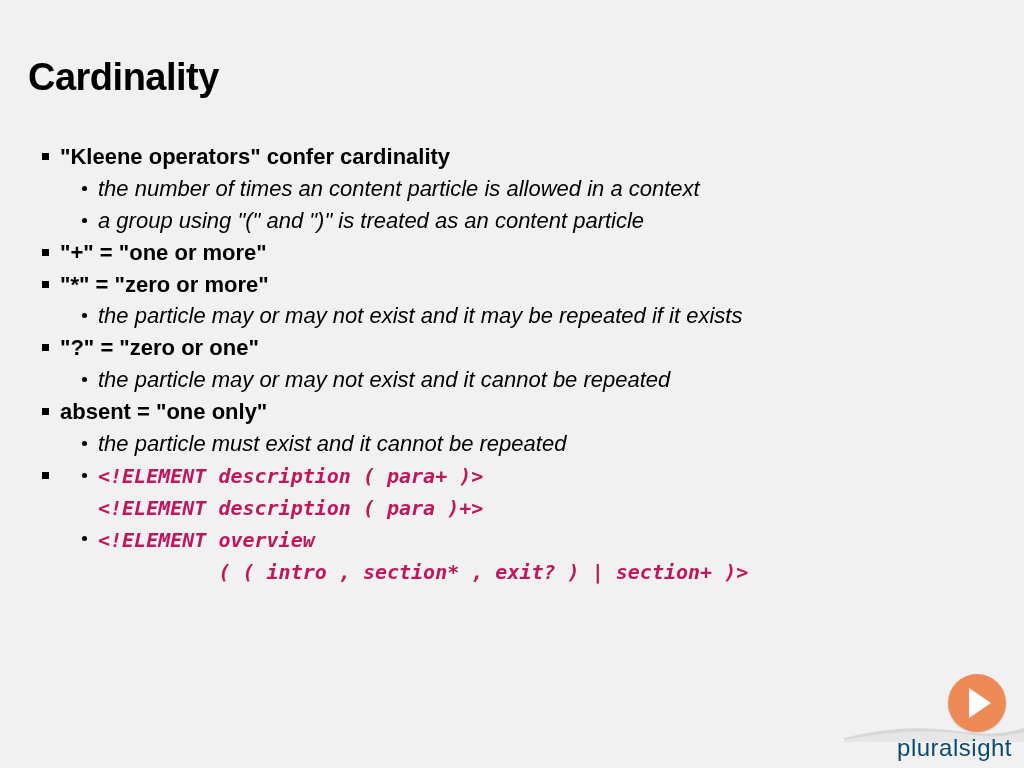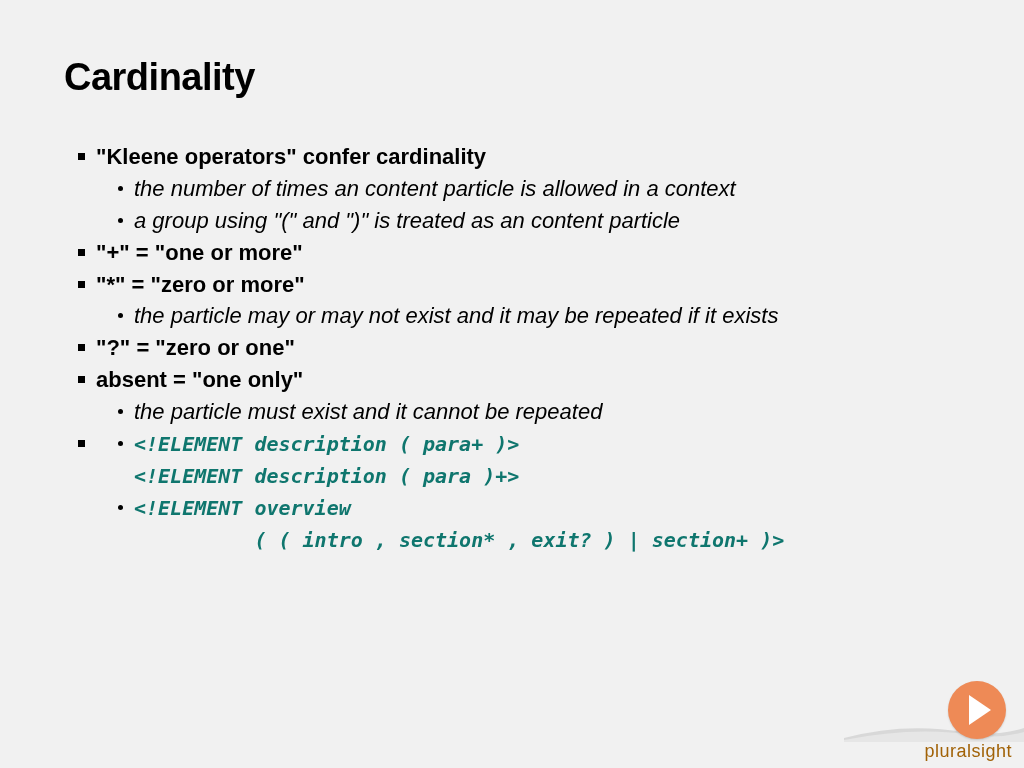--- a/index.html
+++ b/index.html
@@ -7,21 +7,21 @@
     padding: 0;
     width: 1024px;
     height: 768px;
     background: #f1f1f1;
     font-family: "Segoe UI", "Lucida Sans", "Trebuchet MS", Arial, sans-serif;
     color: #000;
     overflow: hidden;
     position: relative;
   }
   .slide {
-    padding: 56px 56px 0 64px;
+    padding: 56px 56px 0 28px;
     box-sizing: border-box;
     width: 100%;
     height: 100%;
   }
   h1.title {
     font-size: 38px;
     font-weight: 700;
     margin: 0 0 42px 0;
     letter-spacing: -0.5px;
   }
@@ -64,21 +64,21 @@
     position: absolute;
     left: 0;
     top: 0.58em;
     width: 5px;
     height: 5px;
     border-radius: 50%;
     background: #000;
   }
   .code {
     font-family: "Consolas", "Lucida Console", monospace;
-    color: #0f766e;
+    color: #be185d;
     font-weight: 700;
     white-space: pre;
     font-size: 20px;
   }
   ul.sub > li.nobullet::before {
     display: none;
   }
 
   
   .logo-wrap {
@@ -111,42 +111,44 @@
   .swoosh {
     position: absolute;
     right: 0;
     bottom: 26px;
     width: 180px;
     height: 22px;
     pointer-events: none;
   }
   .swoosh svg { display:block; }
   .brand {
-    font-size: 18px;
-    color: #a16207;
+    font-size: 24px;
+    color: #0c4a6e;
     letter-spacing: 0.5px;
     margin-top: 2px;
     font-weight: 400;
   }
 </style>
 </head>
 <body>
 
 <div class="slide">
   <h1 class="title">Cardinality</h1>
   <ul class="top" id="top-list">
       <li><span>"Kleene operators" confer cardinality</span><ul class="sub">
           <li>the number of times an content particle is allowed in a context</li>
           <li>a group using "(" and ")" is treated as an content particle</li>
         </ul></li>
       <li><span>"+" = "one or more"</span></li>
       <li><span>"*" = "zero or more"</span><ul class="sub">
           <li>the particle may or may not exist and it may be repeated if it exists</li>
         </ul></li>
-      <li><span>"?" = "zero or one"</span></li>
+      <li><span>"?" = "zero or one"</span><ul class="sub">
+          <li>the particle may or may not exist and it cannot be repeated</li>
+        </ul></li>
       <li><span>absent = "one only"</span><ul class="sub">
           <li>the particle must exist and it cannot be repeated</li>
         </ul></li>
       <li><ul class="sub">
           <li><span class="code">&lt;!ELEMENT description ( para+ )&gt;</span></li>
           <li class="nobullet"><span class="code">&lt;!ELEMENT description ( para )+&gt;</span></li>
           <li><span class="code">&lt;!ELEMENT overview</span></li>
           <li class="nobullet"><span class="code">          ( ( intro , section* , exit? ) | section+ )&gt;</span></li>
         </ul></li>
     </ul>

